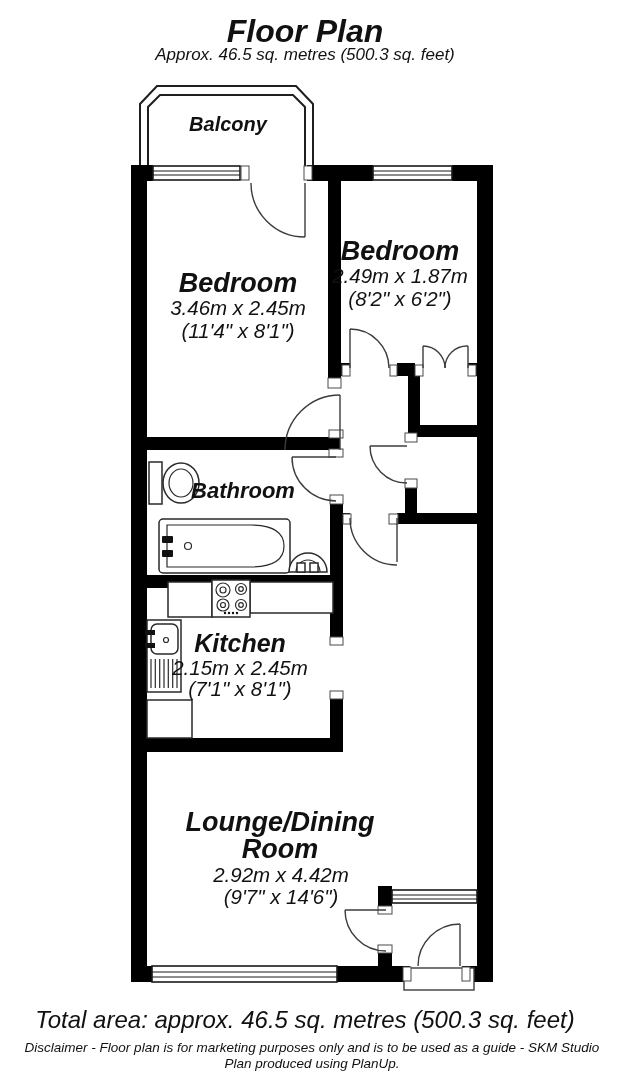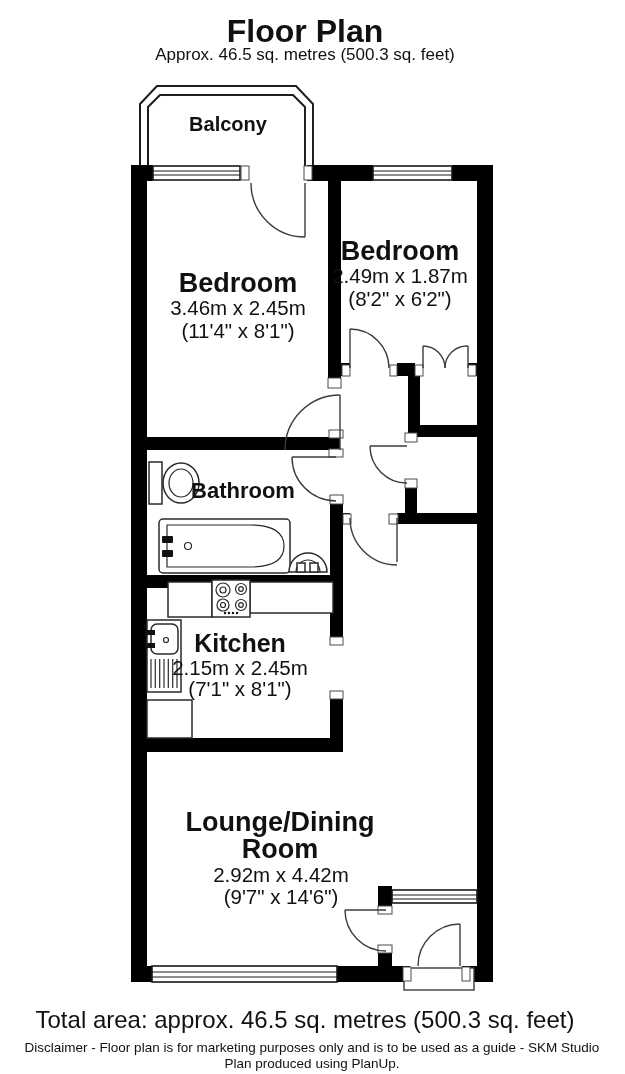--- a/index.html
+++ b/index.html
@@ -1,17 +1,17 @@
 <!DOCTYPE html>
 <html><head>
 <meta charset="utf-8">
 <style>
   html,body{margin:0;padding:0;background:#ffffff;}
   .page{position:relative;width:625px;height:1074px;background:#fff;overflow:hidden;
-        font-family:"Liberation Sans", sans-serif;}
+        font-family:"Liberation Sans", sans-serif;font-style:italic;}
   svg{display:block;}
   .wall{fill:#000000;stroke:none;}
   .thr{fill:#ffffff;stroke:#4a4a4a;stroke-width:1;}
   .win{fill:#ffffff;stroke:#1a1a1a;stroke-width:1.6;}
   .winline{stroke:#1a1a1a;stroke-width:1;}
   .door{stroke:#3c3c3c;stroke-width:1.4;fill:none;}
   .fix{stroke:#2a2a2a;stroke-width:1.5;fill:#ffffff;}
   .fixthin{stroke:#2a2a2a;stroke-width:1.2;fill:none;}
   .fixblack{fill:#111111;stroke:none;}
   .balcony-line{stroke:#1f1f1f;stroke-width:2;fill:none;}

